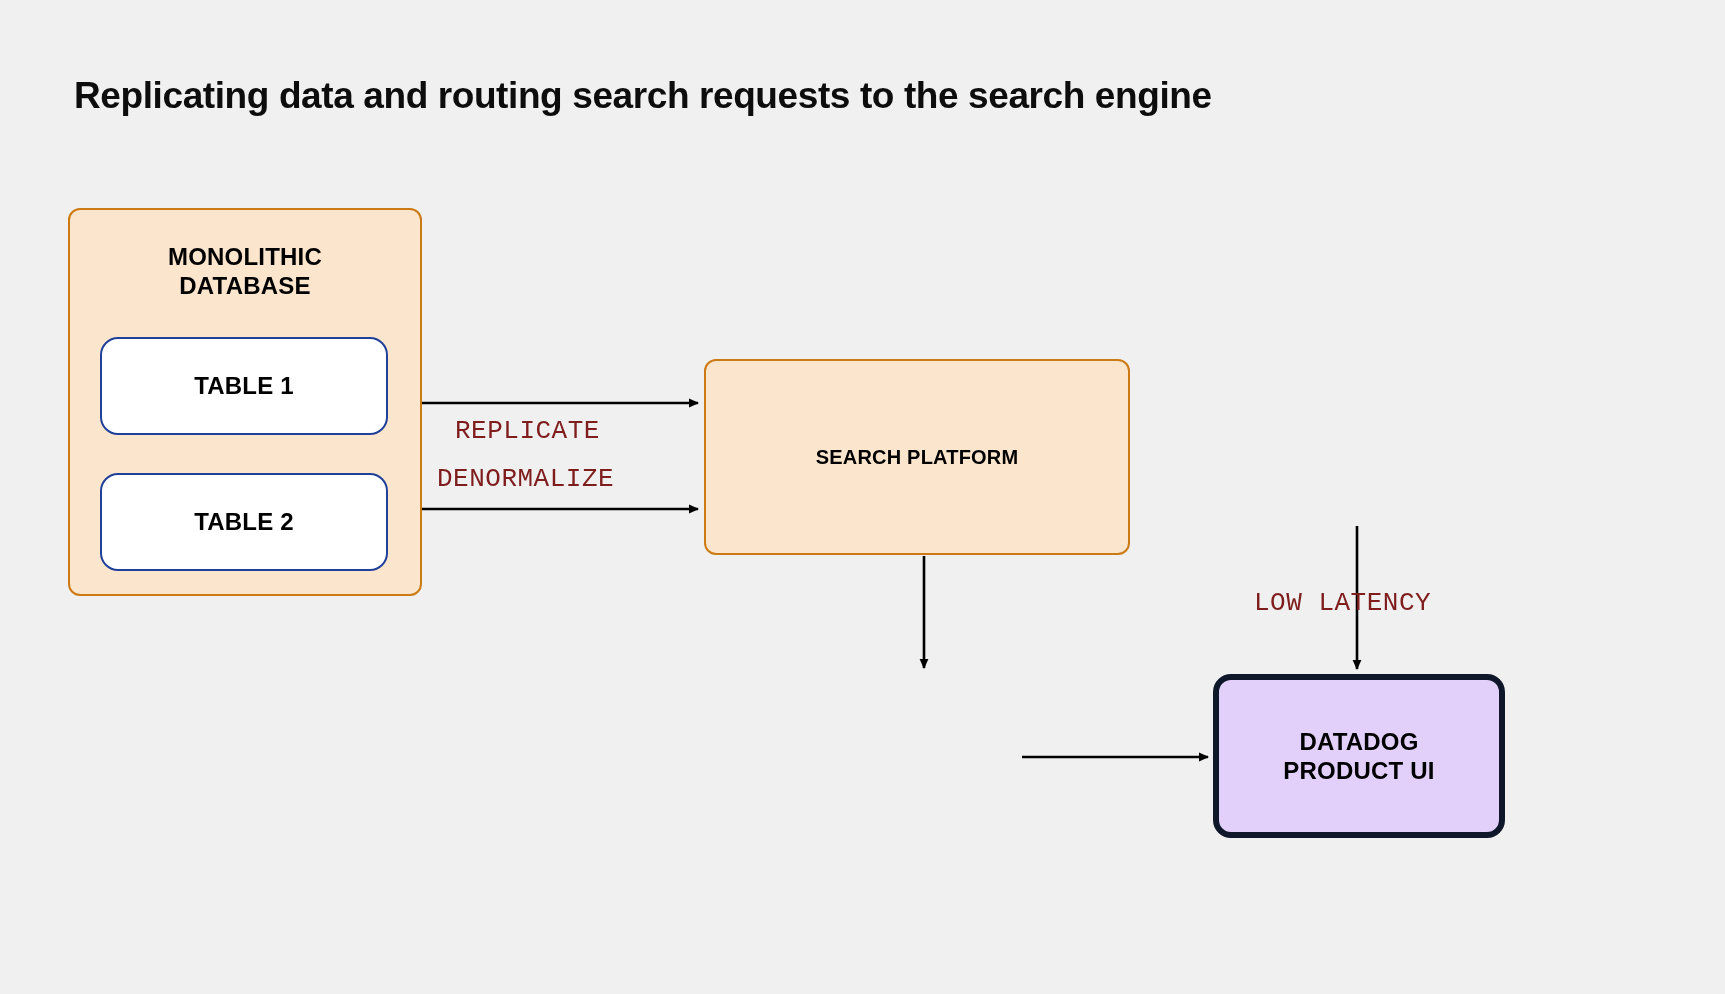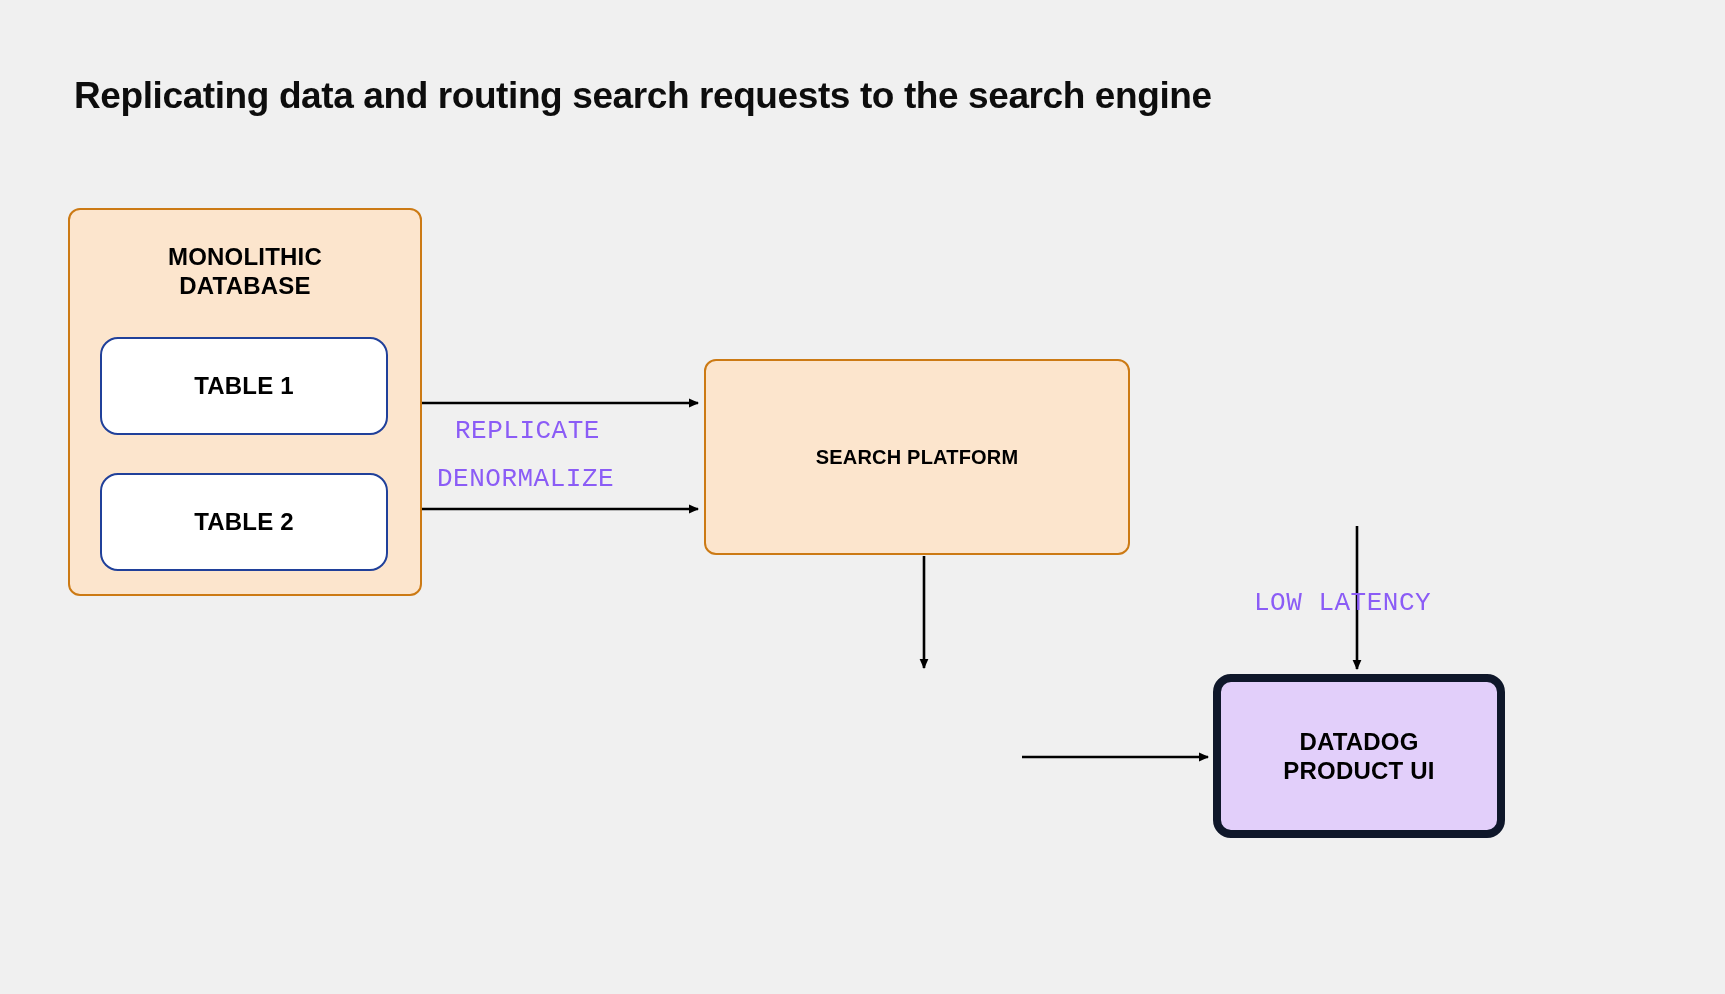--- a/index.html
+++ b/index.html
@@ -57,21 +57,21 @@
     border: 2px solid #cc7a14;
   }
 
   .node-white {
     background: #ffffff;
     border: 2px solid #20409a;
   }
 
   .node-purple {
     background: #e2cffa;
-    border: 8px solid #0f172a;
+    border: 6px solid #0f172a;
   }
 
   .rounded-lg { border-radius: 12px; }
   .rounded-md { border-radius: 18px; }
   .circle { border-radius: 50%; }
 
   
   #monolithic-database {
     left: 68px;
     top: 201px;
@@ -140,21 +140,21 @@
     height: 164px;
     font-size: 24px;
     letter-spacing: 0.2px;
   }
 
   
   .edge-label {
     position: absolute;
     font-family: "Liberation Mono", monospace;
     font-size: 26px;
-    color: #8b5cf6;
+    color: #7f1d1d;
     letter-spacing: 0.5px;
     white-space: nowrap;
   }
   #label-replicate   { left: 455px; top: 409px; }
   #label-denormalize { left: 437px; top: 457px; }
   #label-low-latency { left: 1254px; top: 581px; }
 
   
   #connectors {
     position: absolute;

